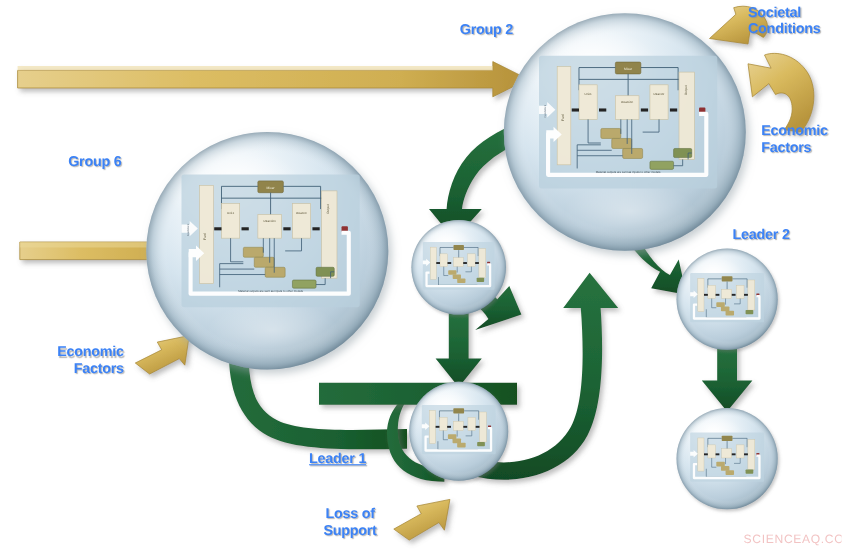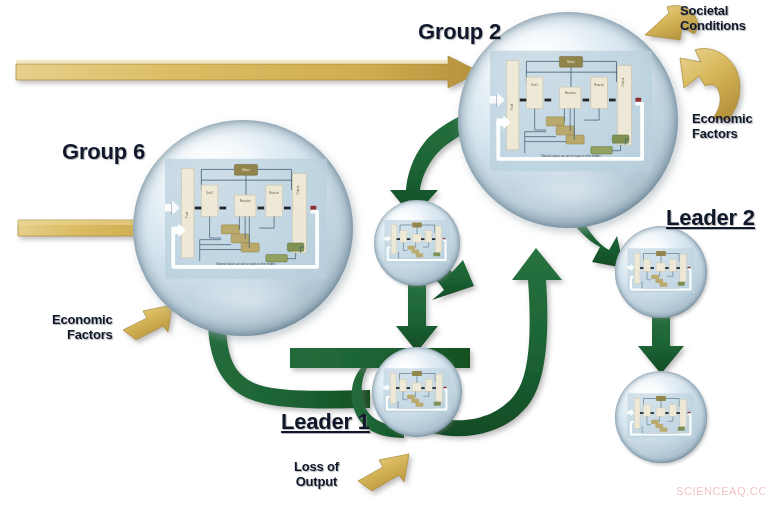--- a/index.html
+++ b/index.html
@@ -7,27 +7,27 @@
     width:765px;height:507px;overflow:hidden;position:relative;
     font-family:"Liberation Sans", sans-serif;
   }
   #stage{position:absolute;left:0;top:0;width:765px;height:507px;}
   #svg-layer{position:absolute;left:0;top:0;width:765px;height:507px;}
 
   .label{
     position:absolute;
     font-family:"Liberation Sans", sans-serif;
     font-weight:bold;
-    color:#0f172a;
+    color:#3b82f6;
     text-shadow:1px 1px 1px rgba(140,140,140,.65);
     white-space:pre;
     line-height:1.12;
     letter-spacing:-0.2px;
   }
-  .label.big{font-size:22px;}
+  .label.big{font-size:13px;}
   .label.small{font-size:13px;font-weight:bold;}
 
   .watermark{
     position:absolute;
     font-family:"Liberation Sans", sans-serif;
     font-size:11px;
     letter-spacing:.6px;
     color:#f0b9b9;
     opacity:.85;
   }
@@ -336,28 +336,28 @@
       </g>
     </g>
   </svg>
 
   <div class="label big" style="left:62px;top:140px;">Group 6</div>
 
   <div class="label big" style="left:418px;top:20px;">Group 2</div>
 
   <div class="label big" style="left:281px;top:410px;text-decoration:underline;">Leader 1</div>
 
-  <div class="label big" style="left:666px;top:206px;text-decoration:underline;">Leader 2</div>
+  <div class="label big" style="left:666px;top:206px;">Leader 2</div>
 
   <div class="label small" style="left:680px;top:4px;">Societal
 Conditions</div>
 
   <div class="label small" style="left:692px;top:112px;">Economic
 Factors</div>
 
   <div class="label small" style="left:52px;top:313px;text-align:right;">Economic
 Factors</div>
 
   <div class="label small" style="left:294px;top:460px;text-align:center;">Loss of
-Output</div>
+Support</div>
 
   <div class="watermark" style="left:676px;top:485px;">SCIENCEAQ.COM</div>
 </div>
 
 </body></html>

